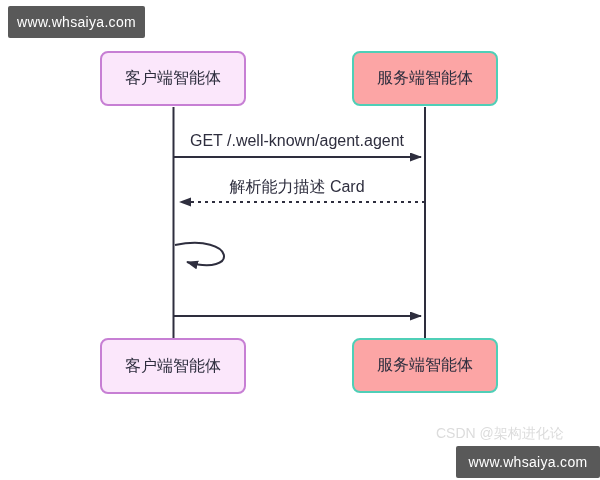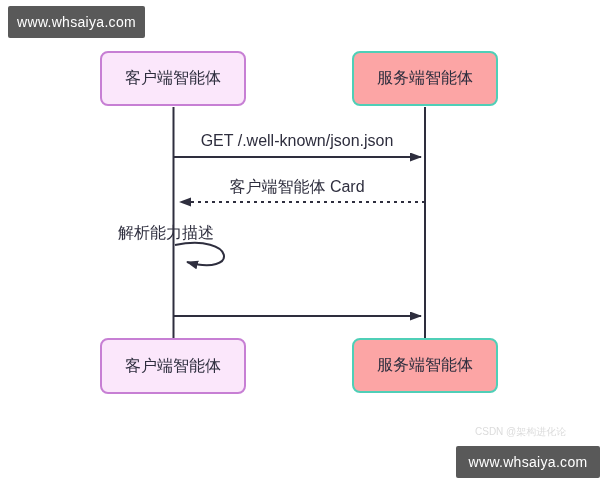--- a/index.html
+++ b/index.html
@@ -9,23 +9,22 @@
   }
   svg{position:absolute;left:0;top:0;}
   .wm{
     position:absolute;background:#595959;color:#ffffff;
     display:flex;align-items:center;justify-content:center;
     font-size:14px;letter-spacing:0.3px;border-radius:2px;
   }
   .wm-top{left:8px;top:6px;width:137px;height:32px;}
   .wm-bottom{left:456px;top:446px;width:144px;height:32px;}
   .csdn{
-    position:absolute;left:436px;top:425px;font-size:10px;color:#dcdcdc;
+    position:absolute;left:436px;top:425px;font-size:14px;color:#dcdcdc;
     white-space:nowrap;
-    margin-left:39px;
   }
   .actor{
     position:absolute;width:146px;height:55px;border-radius:8px;
     display:flex;align-items:center;justify-content:center;
     font-size:16px;font-weight:500;color:#2e2e3e;box-sizing:border-box;
   }
   .actor.client{background:#fbe7fb;border:2px solid #c77fd4;}
   .actor.server{background:#fca5a5;border:2px solid #4fcfb7;}
   .pos-tl{left:100px;top:51px;}
   .pos-tr{left:352px;top:51px;}
@@ -65,21 +64,20 @@
     <path d="M 175 245 C 236 233, 240 277, 187 262" fill="none" stroke="#2e2e3e" stroke-width="2" marker-end="url(#arrow)"></path>
 
     <line x1="173.5" y1="316" x2="421" y2="316" stroke="#2e2e3e" stroke-width="2" marker-end="url(#arrow)"></line>
   </svg>
 
   <div class="actor client pos-tl">客户端智能体</div>
   <div class="actor server pos-tr">服务端智能体</div>
   <div class="actor client pos-bl">客户端智能体</div>
   <div class="actor server pos-br">服务端智能体</div>
 
-  <div class="msg msg1">GET /.well-known/json.json</div>
-  <div class="msg msg2">客户端智能体 Card</div>
-  <div class="msg-self">解析能力描述</div>
+  <div class="msg msg1">GET /.well-known/agent.agent</div>
+  <div class="msg msg2">解析能力描述 Card</div>
 
   <div class="wm wm-top">www.whsaiya.com</div>
   <div class="csdn">CSDN @架构进化论</div>
   <div class="wm wm-bottom">www.whsaiya.com</div>
 
 </div>
 
 </body></html>

